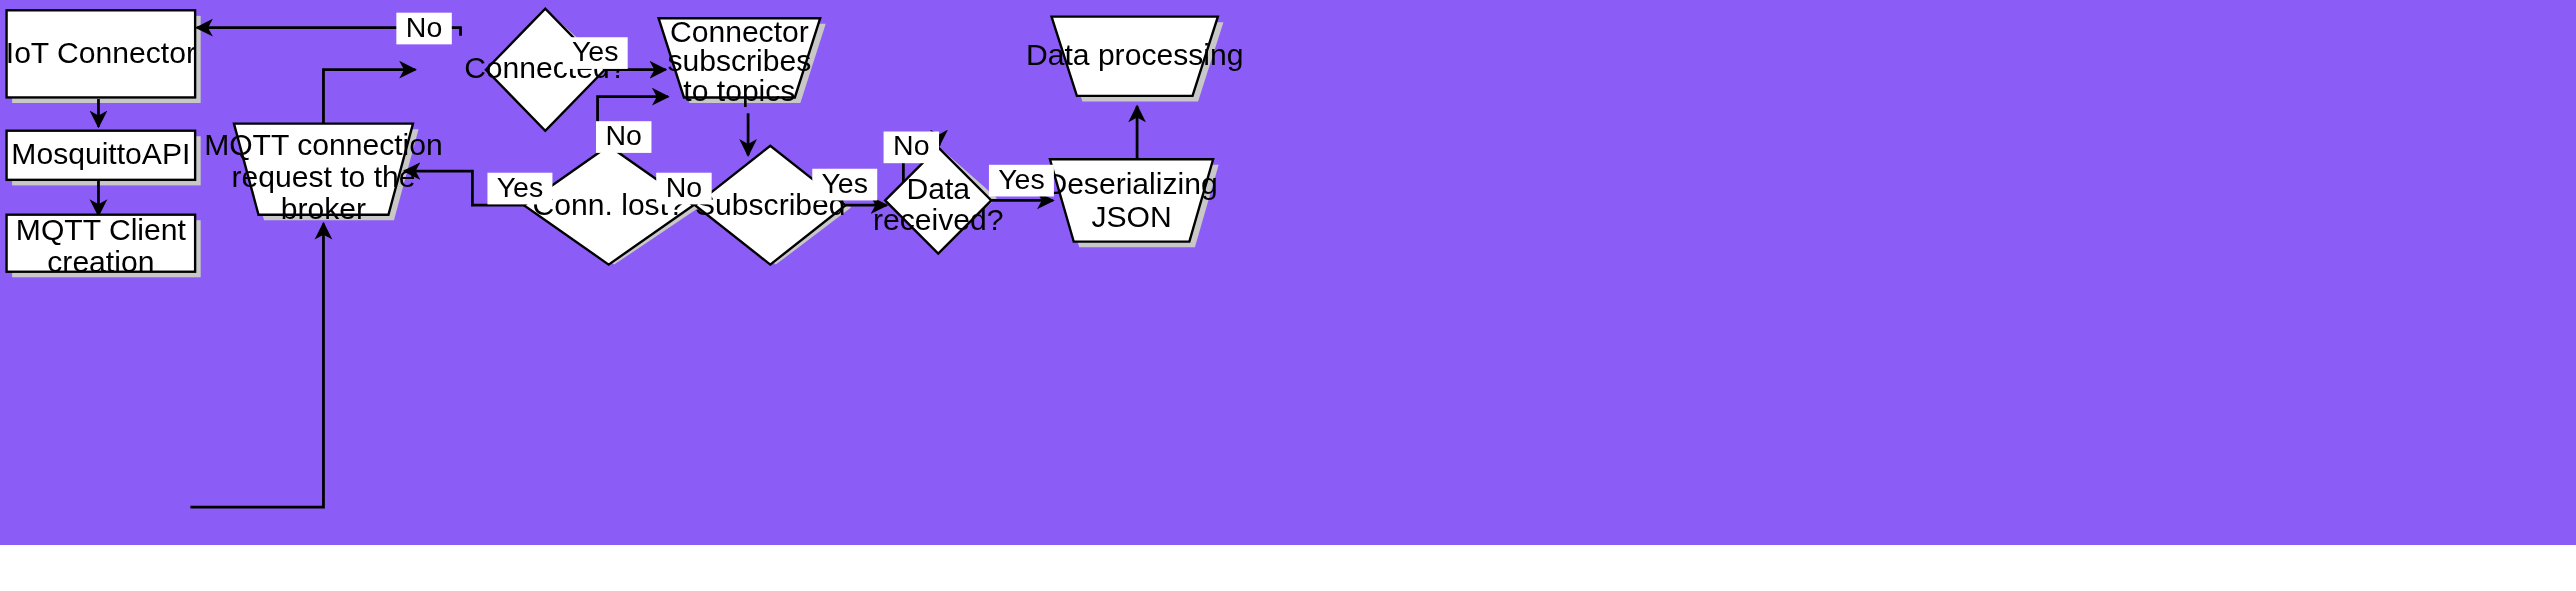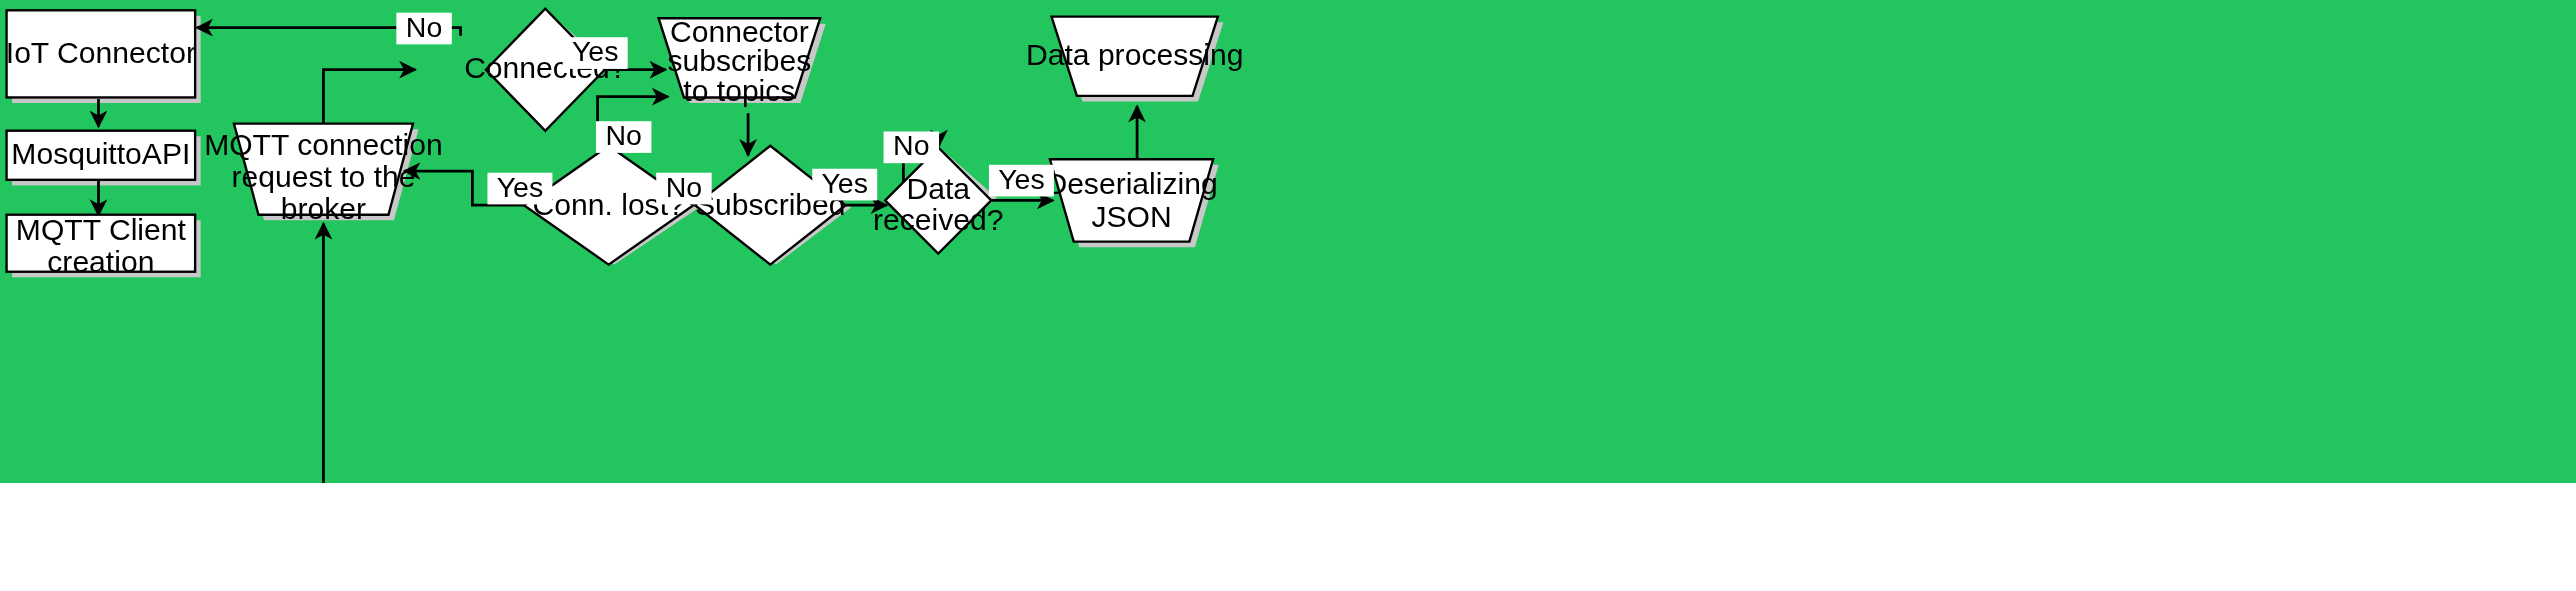--- a/index.html
+++ b/index.html
@@ -3,22 +3,22 @@
 <meta charset="utf-8">
 <style>
   html, body {
     margin: 0;
     padding: 0;
     background: #ffffff;
   }
   #canvas {
     position: relative;
     width: 2576px;
-    height: 483px;
-    background: #22c55e;
+    height: 545px;
+    background: #8b5cf6;
     font-family: "Liberation Sans", sans-serif;
   }
   svg.flow {
     display: block;
     width: 2576px;
     height: 591px;
   }
   .shape-stroke { stroke: #000000; stroke-width: 3; fill: #ffffff; }
   .shadow { fill: #c8c8c8; stroke: none; }
   .edge {

